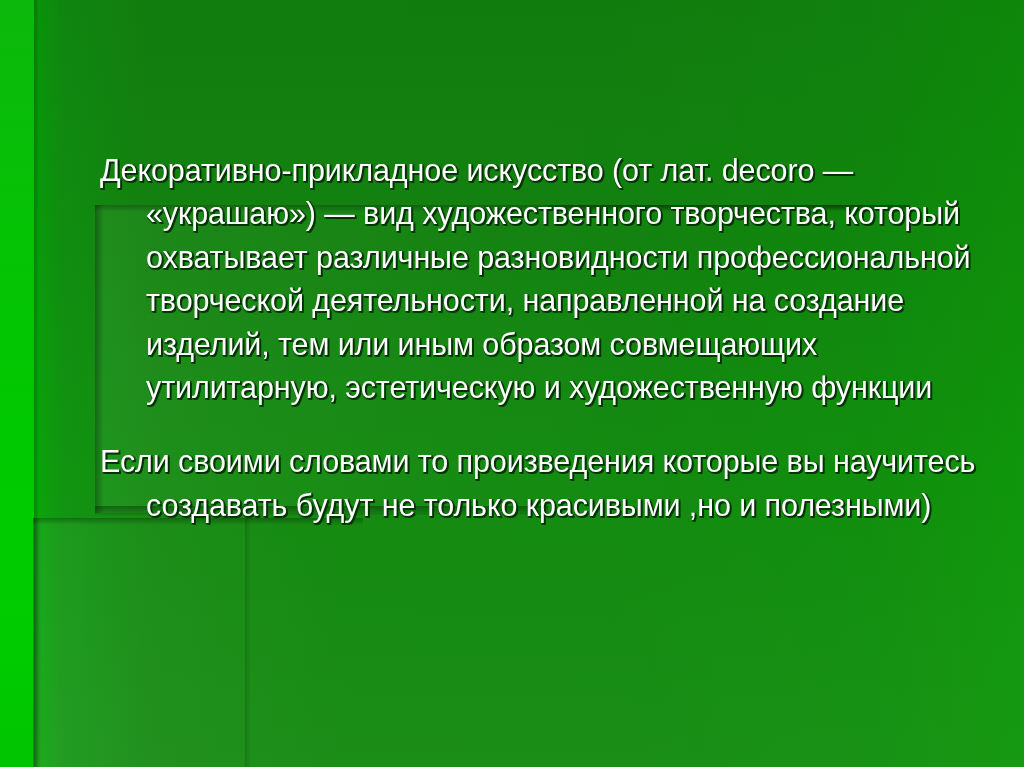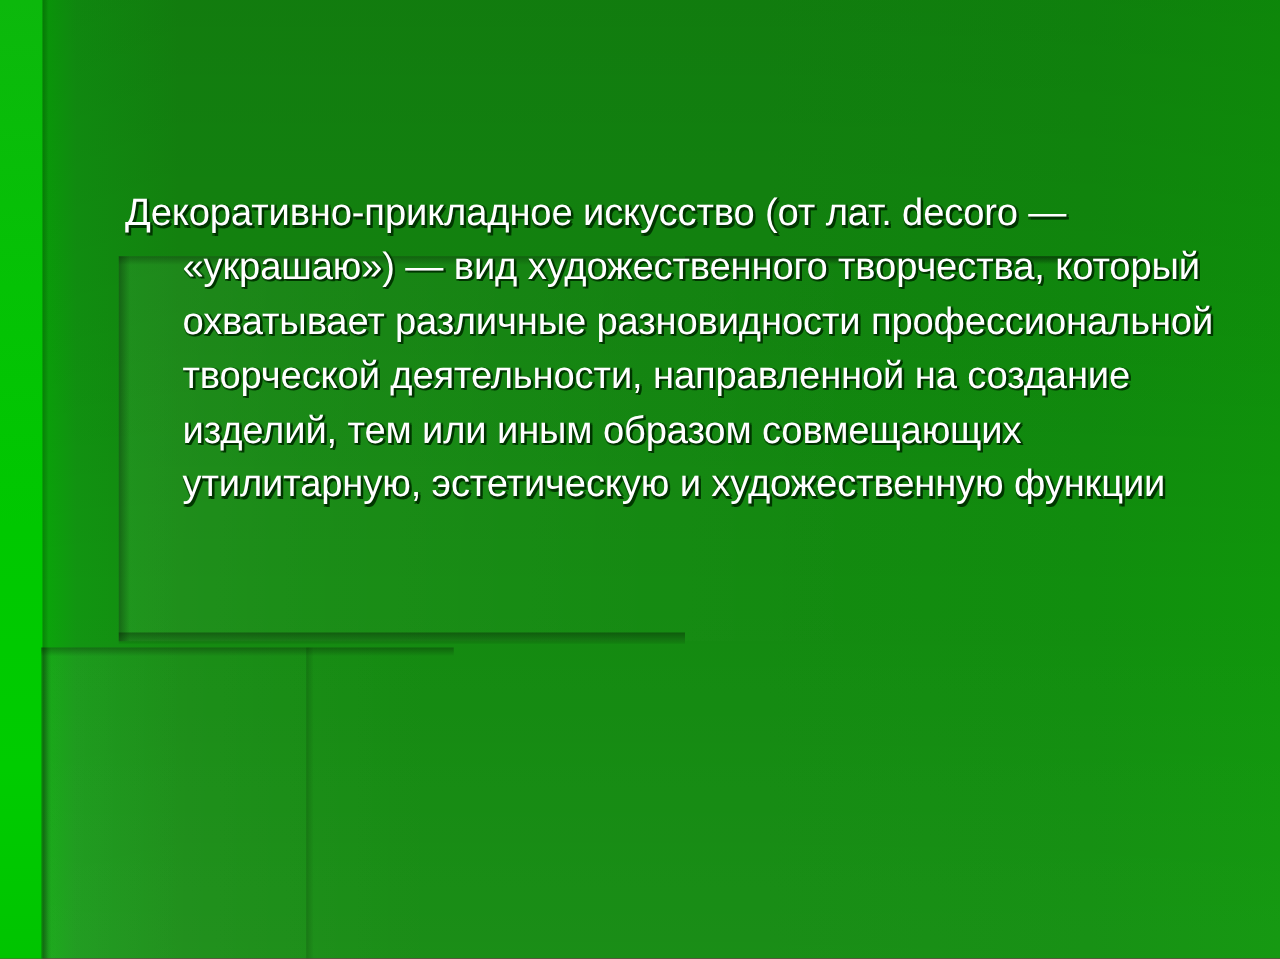--- a/index.html
+++ b/index.html
@@ -7,21 +7,21 @@
     margin: 0;
     padding: 0;
     background: #000;
   }
   #slide {
     position: relative;
     width: 1024px;
     height: 767px;
     overflow: hidden;
     font-family: "Liberation Sans", sans-serif;
-    background: #ec4899;
+    background: #a16207;
   }
 
   
   .bg-base {
     position: absolute;
     inset: 0;
     background:
       linear-gradient(to bottom,
         rgba(0,0,0,0.10) 0%,
         rgba(0,0,0,0.05) 35%,
@@ -193,15 +193,16 @@
   <div class="panel-a-top-rule"></div>
   <div class="panel-a-bottom-bar"></div>
 
   <div class="panel-b"></div>
   <div class="panel-b-shadow-l"></div>
   <div class="panel-b-shadow-t"></div>
   <div class="panel-b-seam"></div>
 
   <div class="content">
     <p class="para">Декоративно-прикладное искусство (от лат. decoro — «украшаю») — вид художественного творчества, который охватывает различные разновидности профессиональной творческой деятельности, направленной на создание изделий, тем или иным образом совмещающих утилитарную, эстетическую и художественную функции</p>
+    <p class="para">Если своими словами то произведения которые вы научитесь создавать будут не только красивыми ,но и полезными)</p>
   </div>
 
 </div>
 
 </body></html>

